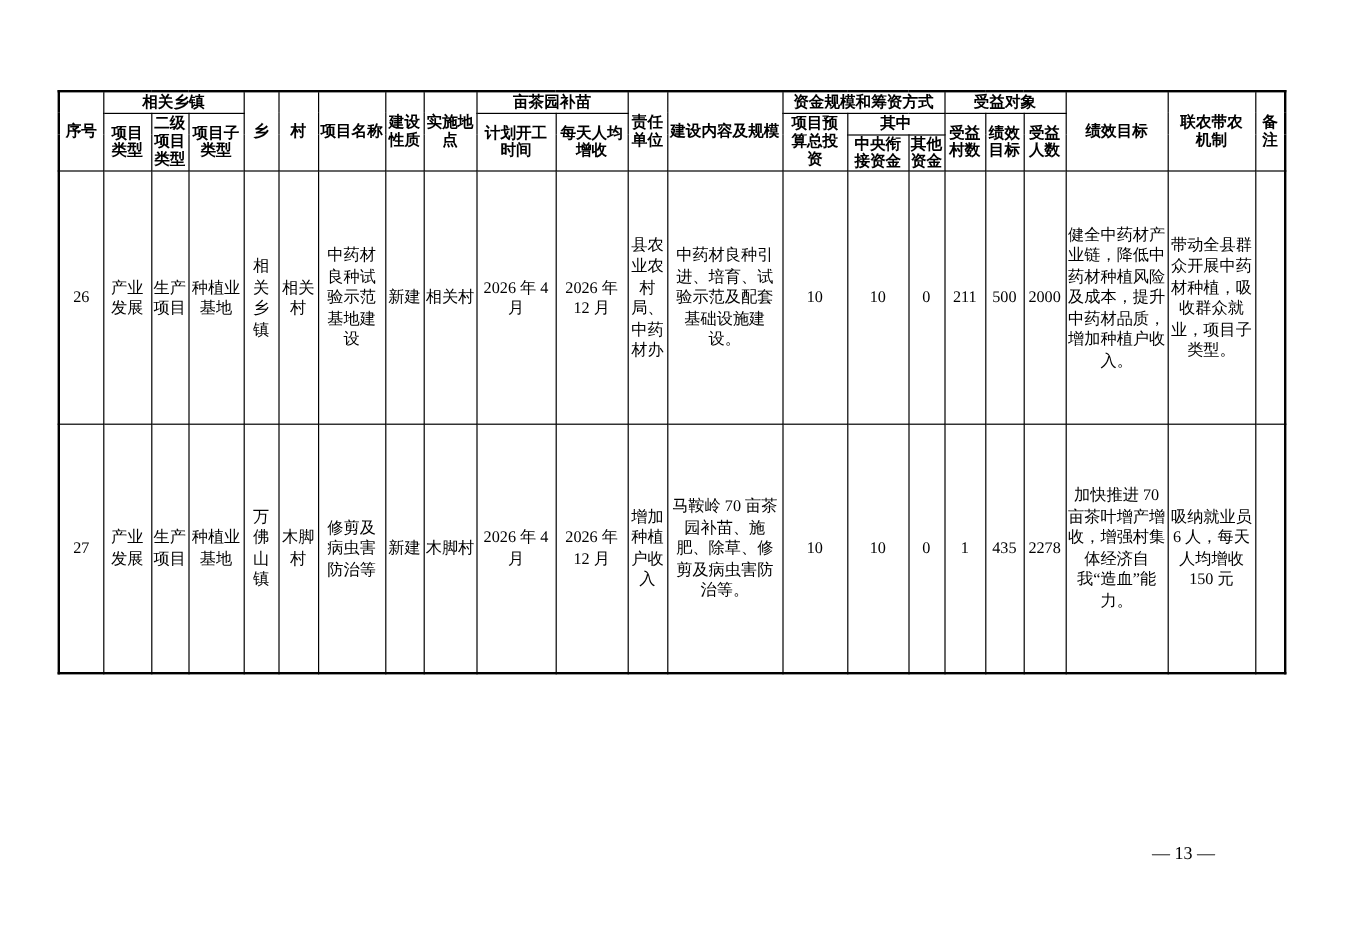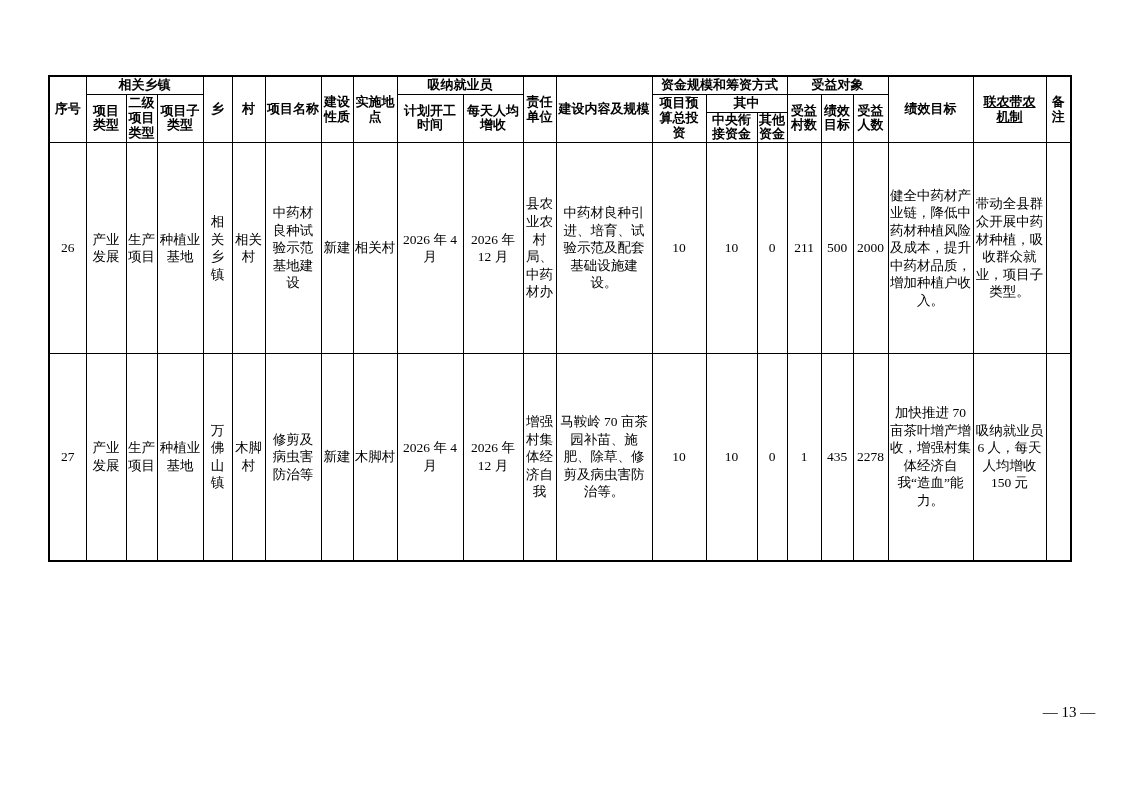--- a/index.html
+++ b/index.html
@@ -40,27 +40,27 @@
   .proj-table td {
     font-weight: normal;
     font-size: 13.5px;
     line-height: 1.3;
   }
   tr.hr-a { height: 18px; }
   tr.hr-b { height: 18px; }
   tr.hr-c { height: 28px; }
   tr.row-26 { height: 211px; }
   tr.row-27 { height: 207px; }
-  th.pad8 { padding: 2px 8px; text-decoration: underline; }
+  th.pad8 { padding: 2px 8px; }
   .page-number {
     position: absolute;
-    left: 1024px;
+    left: 960px;
     top: 704px;
     width: 90px;
-    text-align: center;
+    text-align: left;
     font-size: 15px;
     font-family: "Liberation Serif", "DejaVu Serif", serif;
     color: #000000;
     white-space: nowrap;
   }
 </style>
 </head>
 <body>
 
 <div class="page">
@@ -92,21 +92,21 @@
     </colgroup>
     <thead>
       <tr class="hr-a">
         <th rowspan="3">序号</th>
         <th colspan="3">相关乡镇</th>
         <th rowspan="3">乡</th>
         <th rowspan="3">村</th>
         <th rowspan="3">项目名称</th>
         <th rowspan="3">建设性质</th>
         <th rowspan="3">实施地点</th>
-        <th colspan="2">吸纳就业员</th>
+        <th colspan="2">亩茶园补苗</th>
         <th rowspan="3">责任单位</th>
         <th rowspan="3">建设内容及规模</th>
         <th colspan="3">资金规模和筹资方式</th>
         <th colspan="3">受益对象</th>
         <th rowspan="3">绩效目标</th>
         <th rowspan="3" class="pad8">联农带农机制</th>
         <th rowspan="3">备注</th>
       </tr>
       <tr class="hr-b">
         <th rowspan="2">项目类型</th>
@@ -155,21 +155,21 @@
         <td>产业发展</td>
         <td>生产项目</td>
         <td>种植业基地</td>
         <td>万佛山镇</td>
         <td>木脚村</td>
         <td>修剪及病虫害防治等</td>
         <td>新建</td>
         <td>木脚村</td>
         <td>2026 年 4 月</td>
         <td>2026 年 12 月</td>
-        <td>增强村集体经济自我</td>
+        <td>增加种植户收入</td>
         <td>马鞍岭 70 亩茶园补苗、施肥、除草、修剪及病虫害防治等。</td>
         <td>10</td>
         <td>10</td>
         <td>0</td>
         <td>1</td>
         <td>435</td>
         <td>2278</td>
         <td>加快推进 70 亩茶叶增产增收，增强村集体经济自我“造血”能力。</td>
         <td>吸纳就业员 6 人，每天人均增收 150 元</td>
         <td></td>

